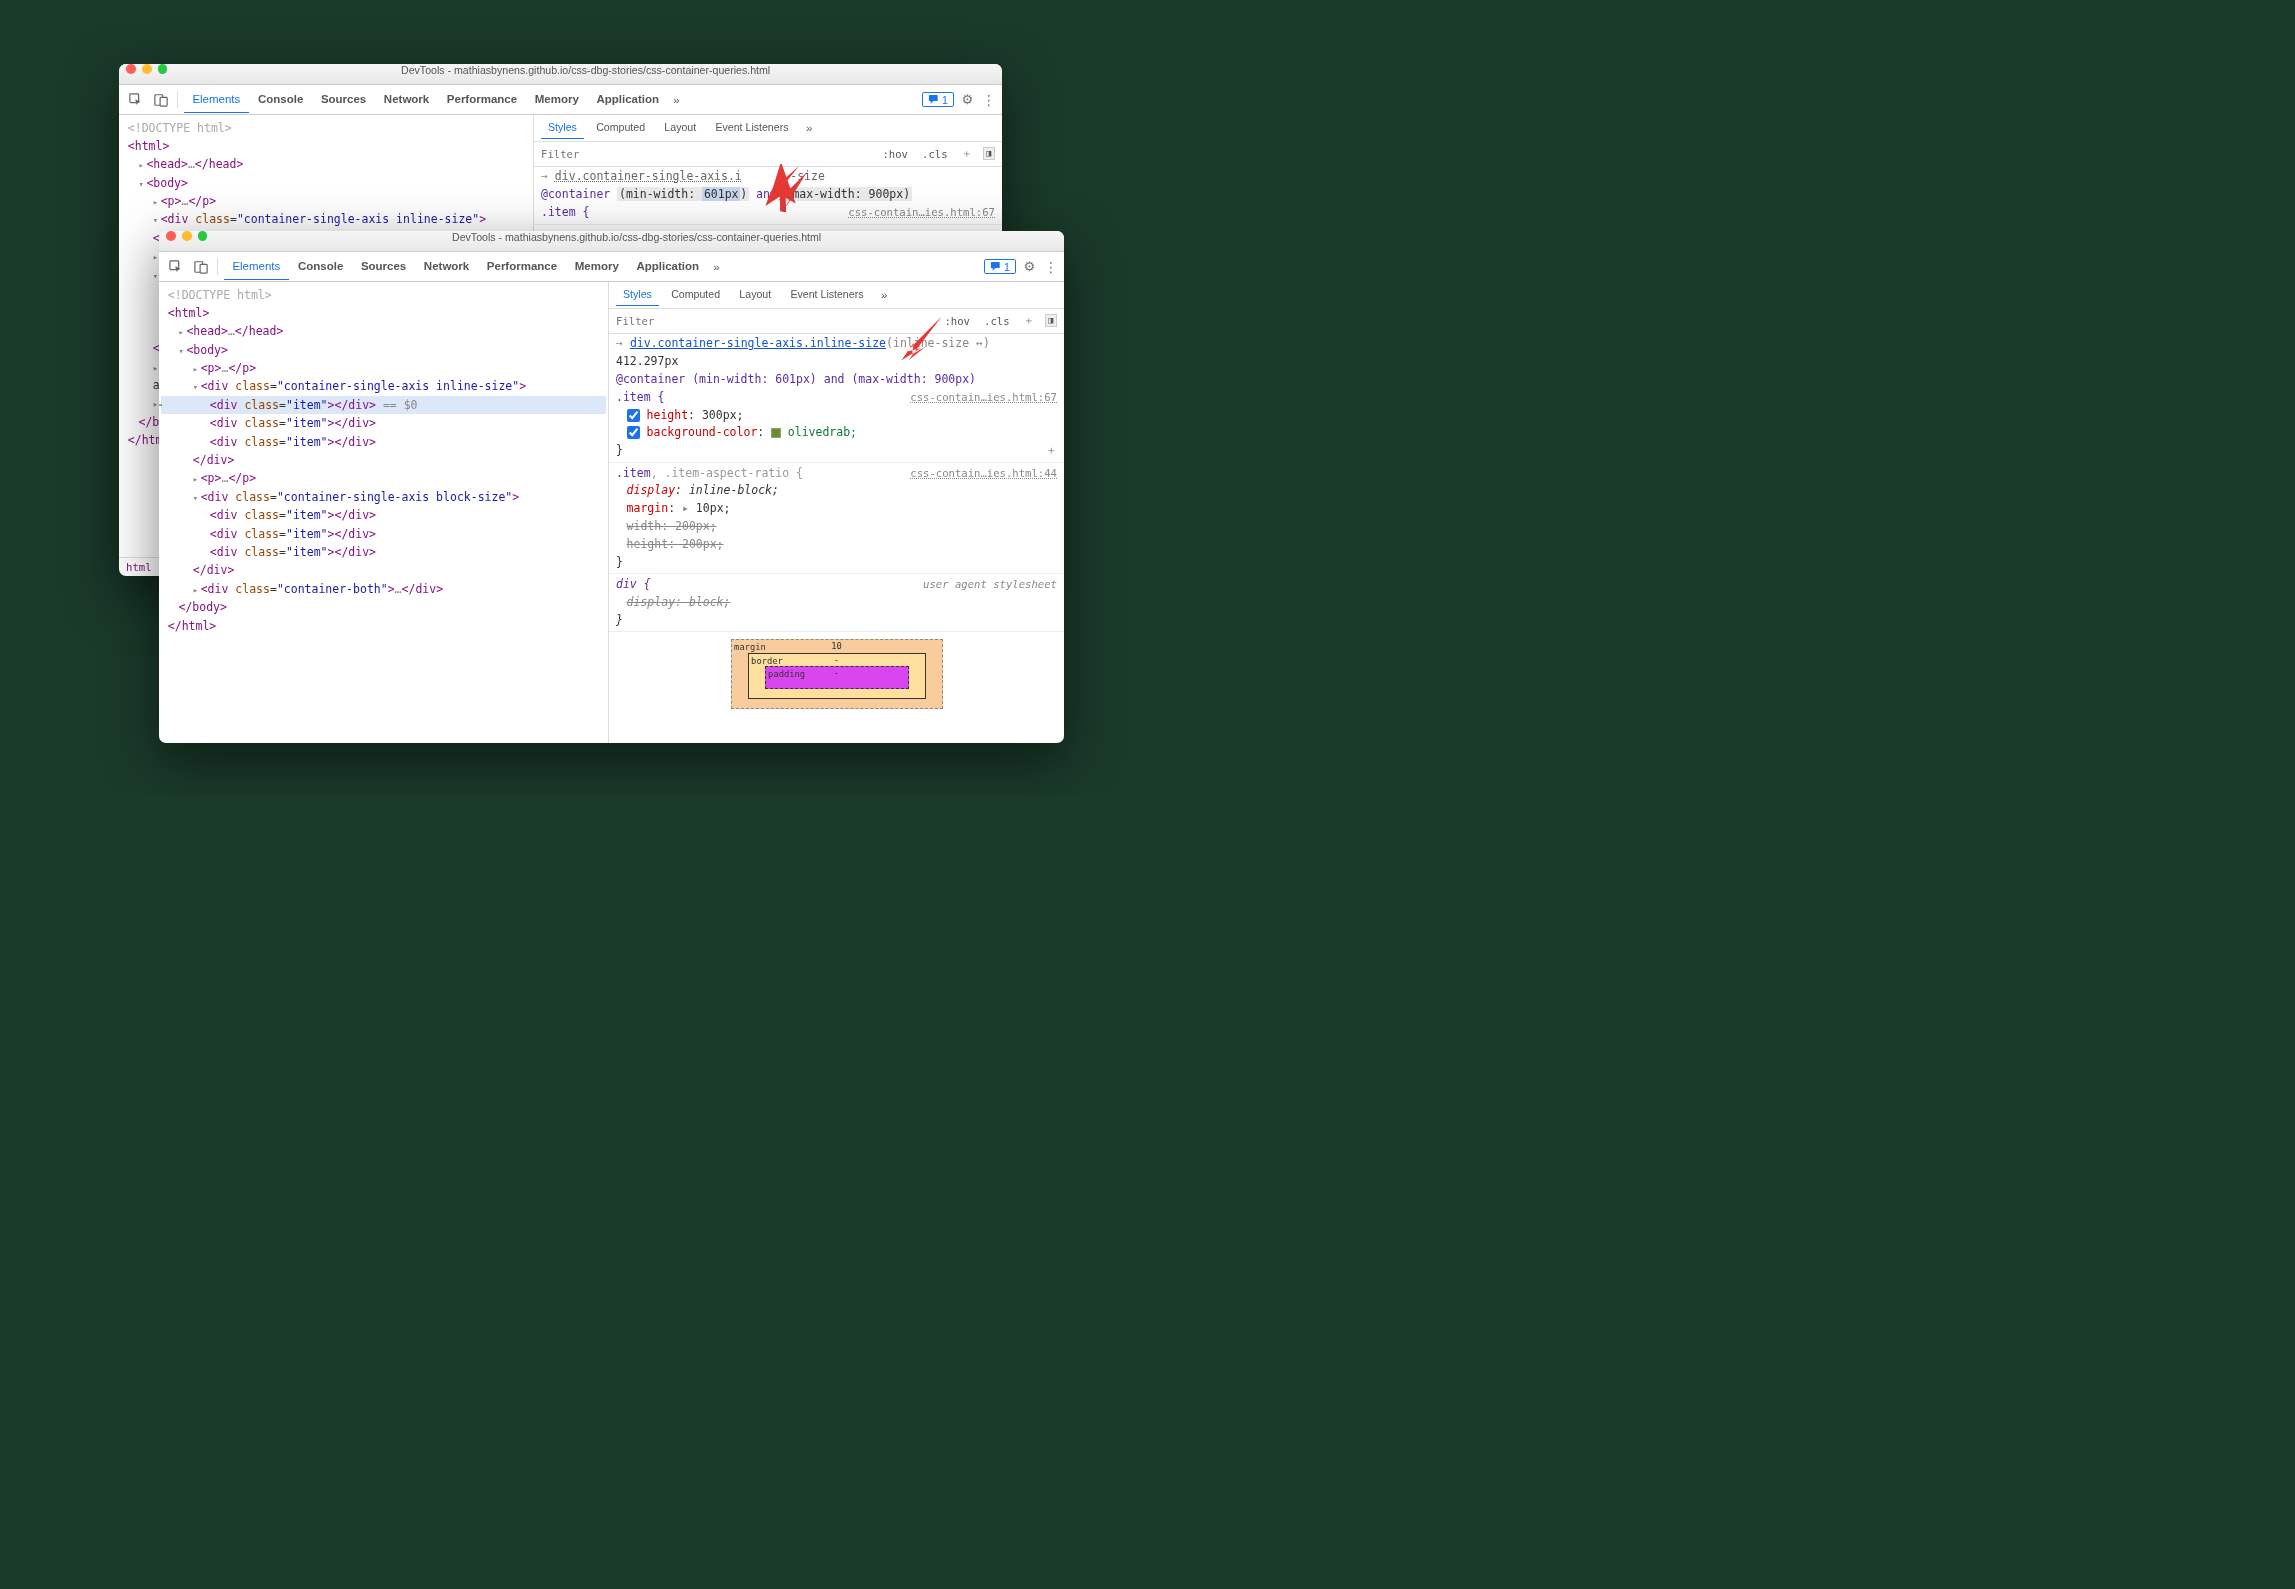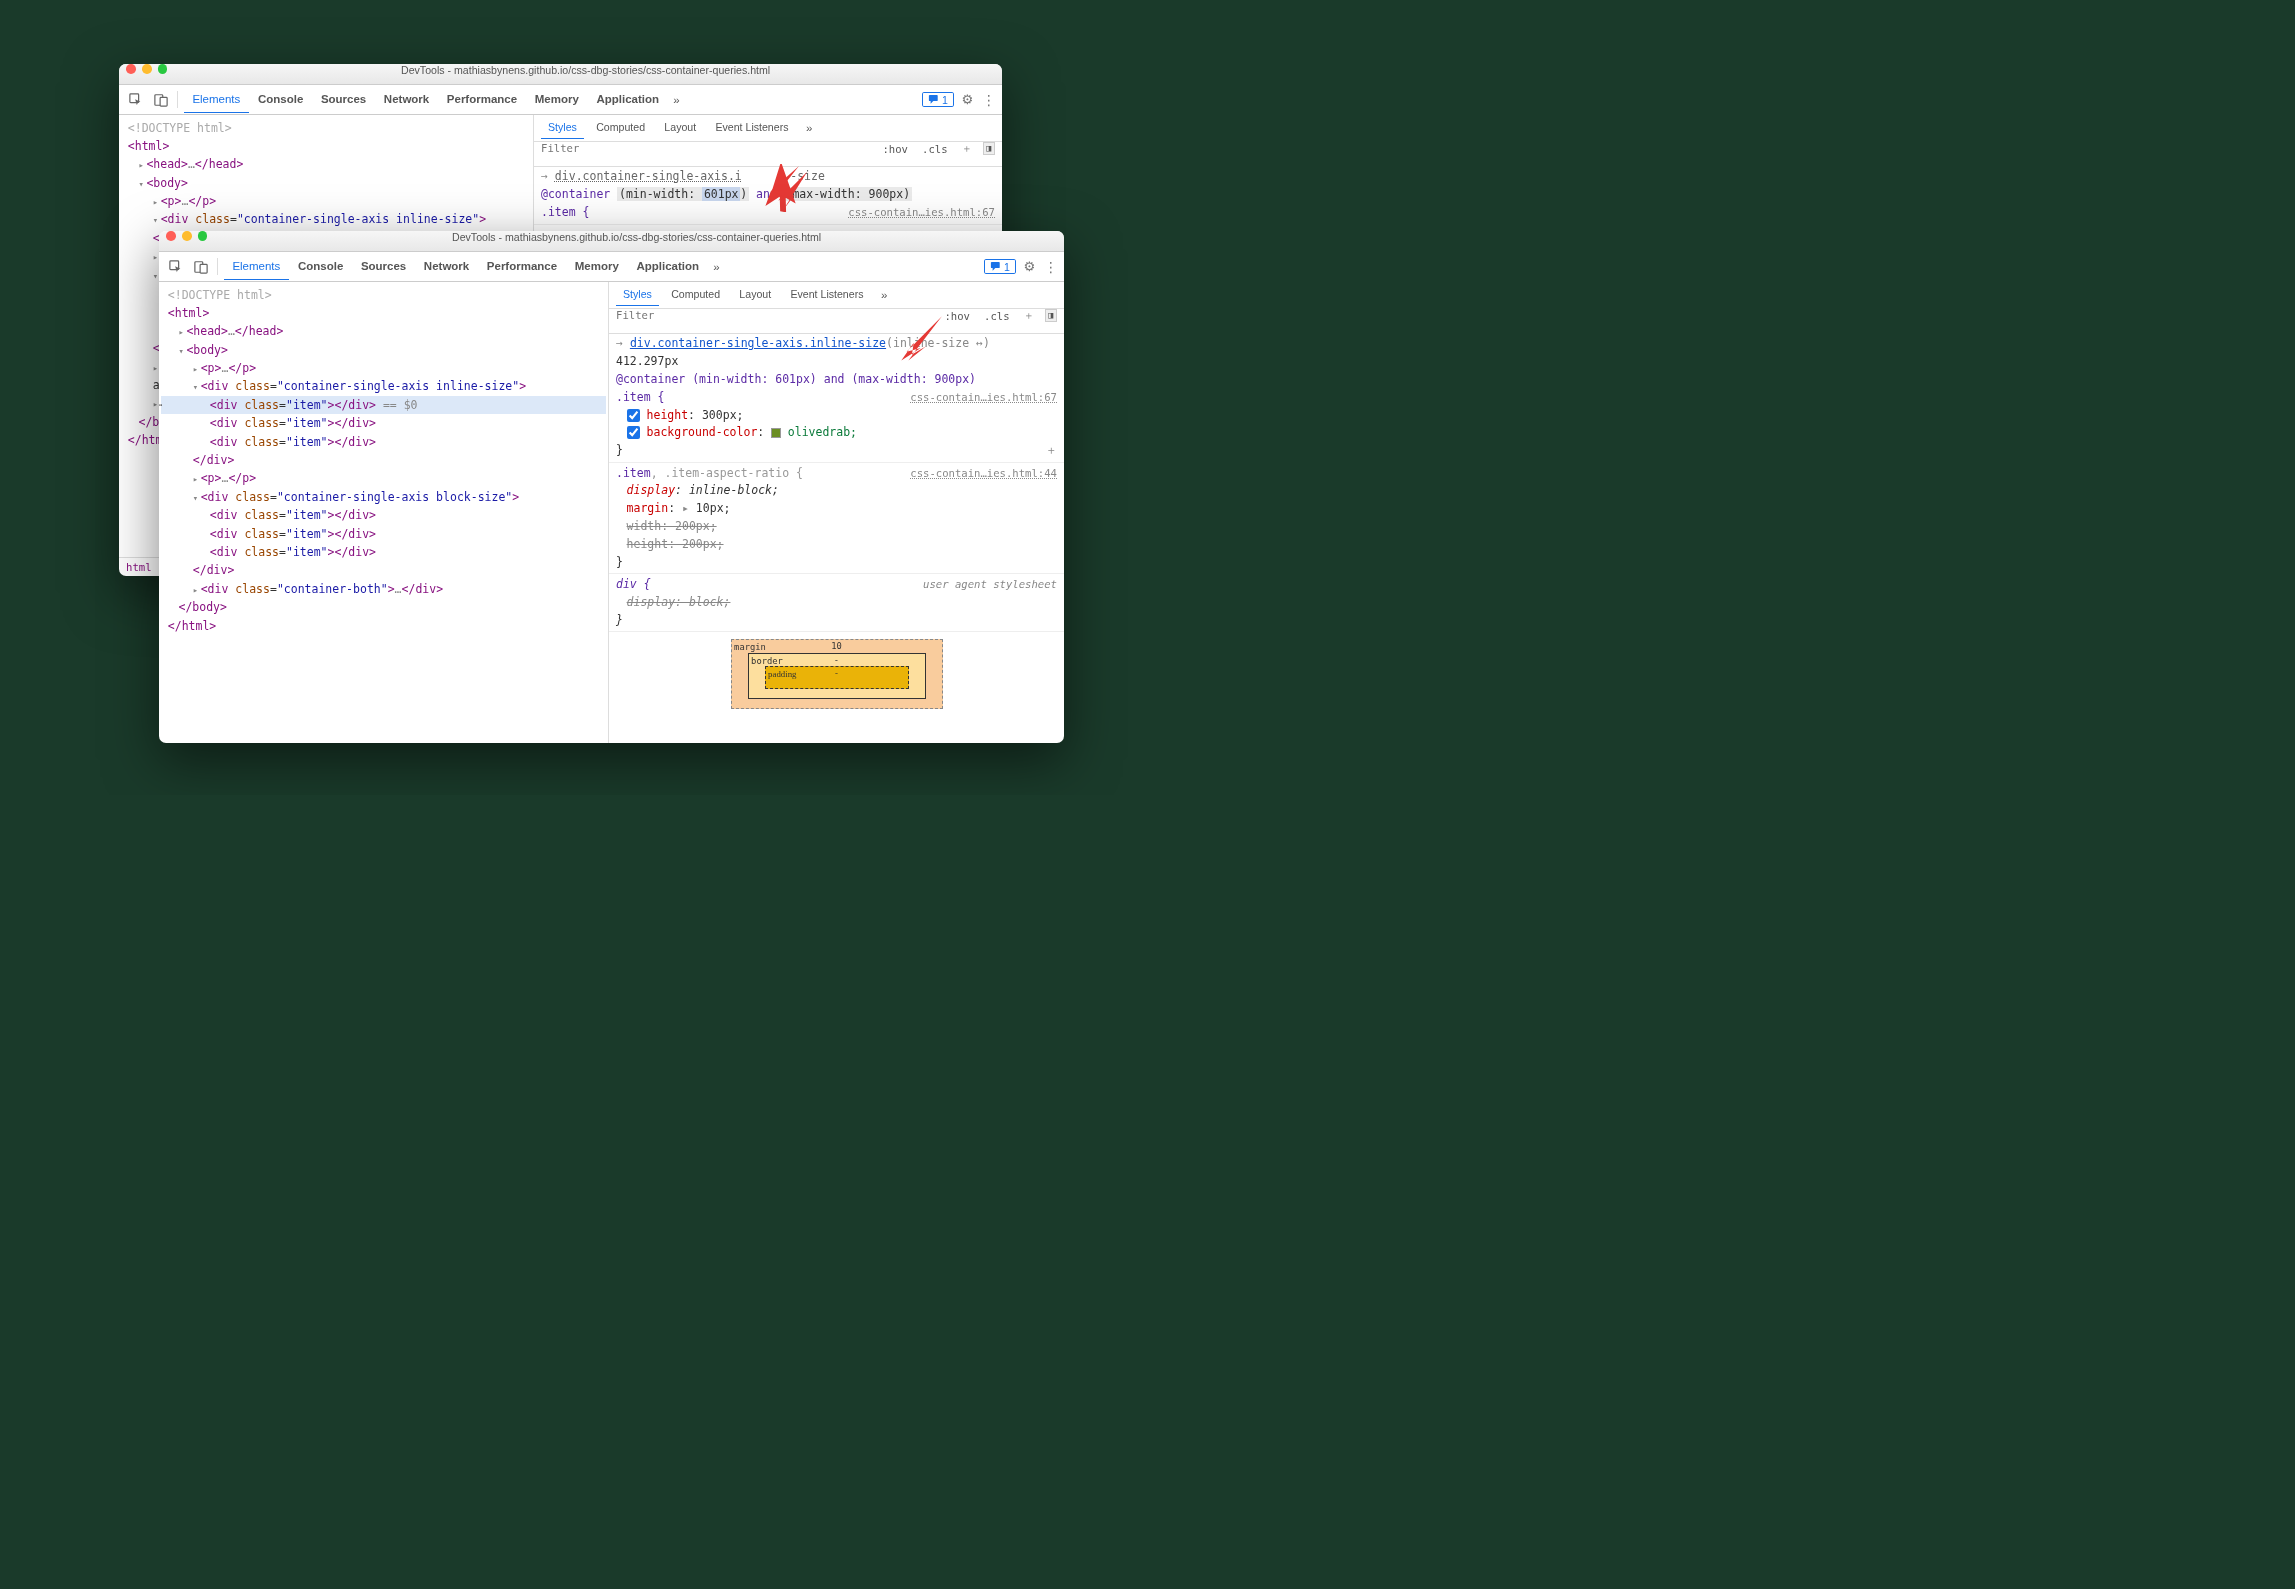--- a/index.html
+++ b/index.html
@@ -59,21 +59,21 @@
   .badge { border:0.9px solid #1a73e8; color:#1a73e8; padding:0.9px 5.3px; border-radius:1.8px; display:flex; align-items:center; gap:3.5px; font-size:10.6px;}
   .gear { color:#777; width:19.4px; text-align:center; font-size:13.2px;}
   .dots { color:#777; width:16px; text-align:center; font-size:14px;}
   .more { color:#555; padding:0 5.3px;}
   .content { flex:1; display:flex; min-height:0; }
   .left-pane { flex:0 0 50%; border-right:0.9px solid #ddd; overflow:auto; font-family: Menlo, Consolas, monospace; font-size:11.5px; padding:3.5px 1.8px; line-height:1.6; }
   .right-pane { flex:1; display:flex; flex-direction:column; min-height:0; }
   .subtabs { height:26.5px; border-bottom:0.9px solid #ddd; display:flex; align-items:center; padding:0 7px; gap:5.3px; }
   .subtab { padding:4.4px 7px; font-size:10.6px; color:#555; cursor:pointer; border-bottom:1.8px solid transparent;}
   .subtab.active { color:#1a73e8; border-bottom:1.8px solid #1a73e8;}
-  .filterbar { height:25px; border-bottom:0.9px solid #ddd; display:flex; align-items:flex-start; padding:0 7px; gap:7px; font-size:10.6px; color:#666;}
+  .filterbar { height:25px; border-bottom:0.9px solid #ddd; display:flex; align-items:center; padding:0 7px; gap:7px; font-size:10.6px; color:#666;}
   .filterbar input { border:none; outline:none; flex:1; font-size:10.6px; color:#666; font-family: Menlo, Consolas, monospace;}
   .filterbar .filters { display:flex; align-items:center; gap:7px; color:#555; font-family:Menlo,monospace;}
   .filterbar .btn { padding:0 3.5px; cursor:pointer;}
   .styles-body { flex:1; overflow:auto; font-family: Menlo, Consolas, monospace; font-size:11.5px; line-height:1.55; }
   .rule { border-bottom:0.9px solid #eee; padding:1.8px 7px 1.8px 7px; position:relative;}
   .rule .src { float:right; color:#888; font-size:10.6px; text-decoration:underline dotted; }
   .rule .ua { float:right; color:#888; font-style:italic; font-size:10.6px;}
   .sel { color:#5b2aa5; }
   .prop { color:#c80000; }
   .val { color:#0b7a3a; }
@@ -99,21 +99,21 @@
   .statusbar { height:17.7px; background:#f0f0f0; border-top:0.9px solid #ccc; font-size:9.7px; color:#666; padding:1.8px 7px; white-space:nowrap; overflow:hidden; text-overflow:ellipsis;}
   .boxmodel {
     padding:7px; display:flex; justify-content:center;
   }
   .bm {
     font-family:Menlo,monospace; font-size:9.7px; position:relative; width:212px;
   }
   .bm-layer { border:0.9px dashed #888; padding:12.4px 16px 8.8px 16px; position:relative;}
   .bm-margin { background:#f9cc9d; border-style:dashed;}
   .bm-border { background:#fddf9e; border:0.9px solid #333;}
-  .bm-padding { background:#eab308; border:0.9px dashed #333;font-family:Liberation Serif, serif;}
+  .bm-padding { background:#d946ef; border:0.9px dashed #333;}
   .bm-label { position:absolute; top:0.9px; left:2.6px; font-size:8.8px;}
   .bm-val { position:absolute; font-size:8.8px; }
   .link { color:#1155cc; text-decoration:underline;}
   .hl { background:#c8d6ed; padding:0 1.8px;}
   .icnbox { width:12.4px; height:12.4px; background:#eee; border:0.9px solid #ccc; display:inline-flex; align-items:center; justify-content:center; font-size:8.8px;}
 </style>
 </head>
 <body>
 
 <div class="window" style="left:119px; top:64px; width:883px; height:512px;">

